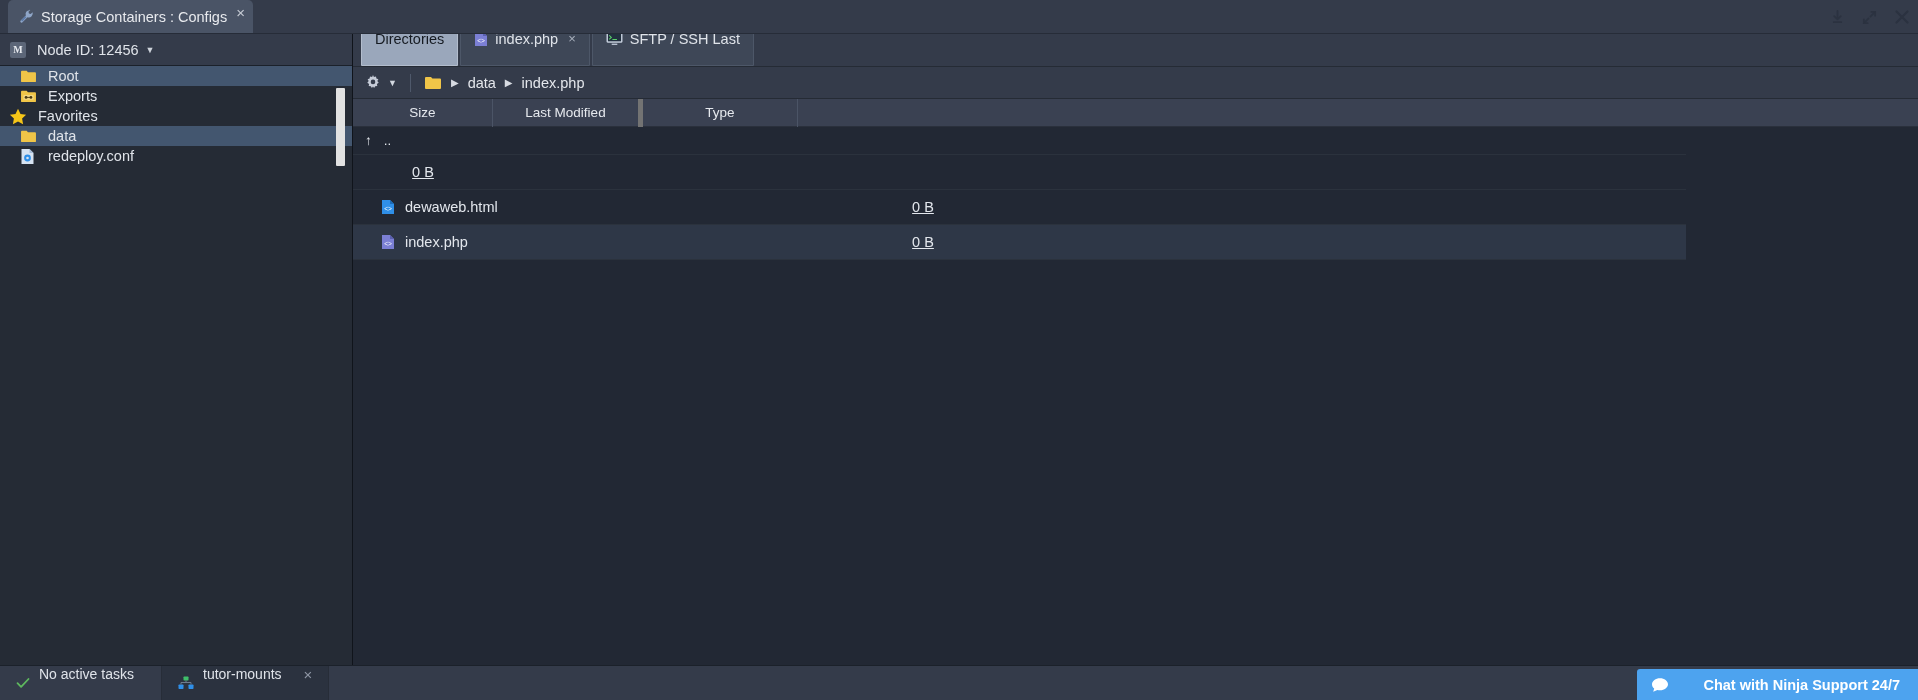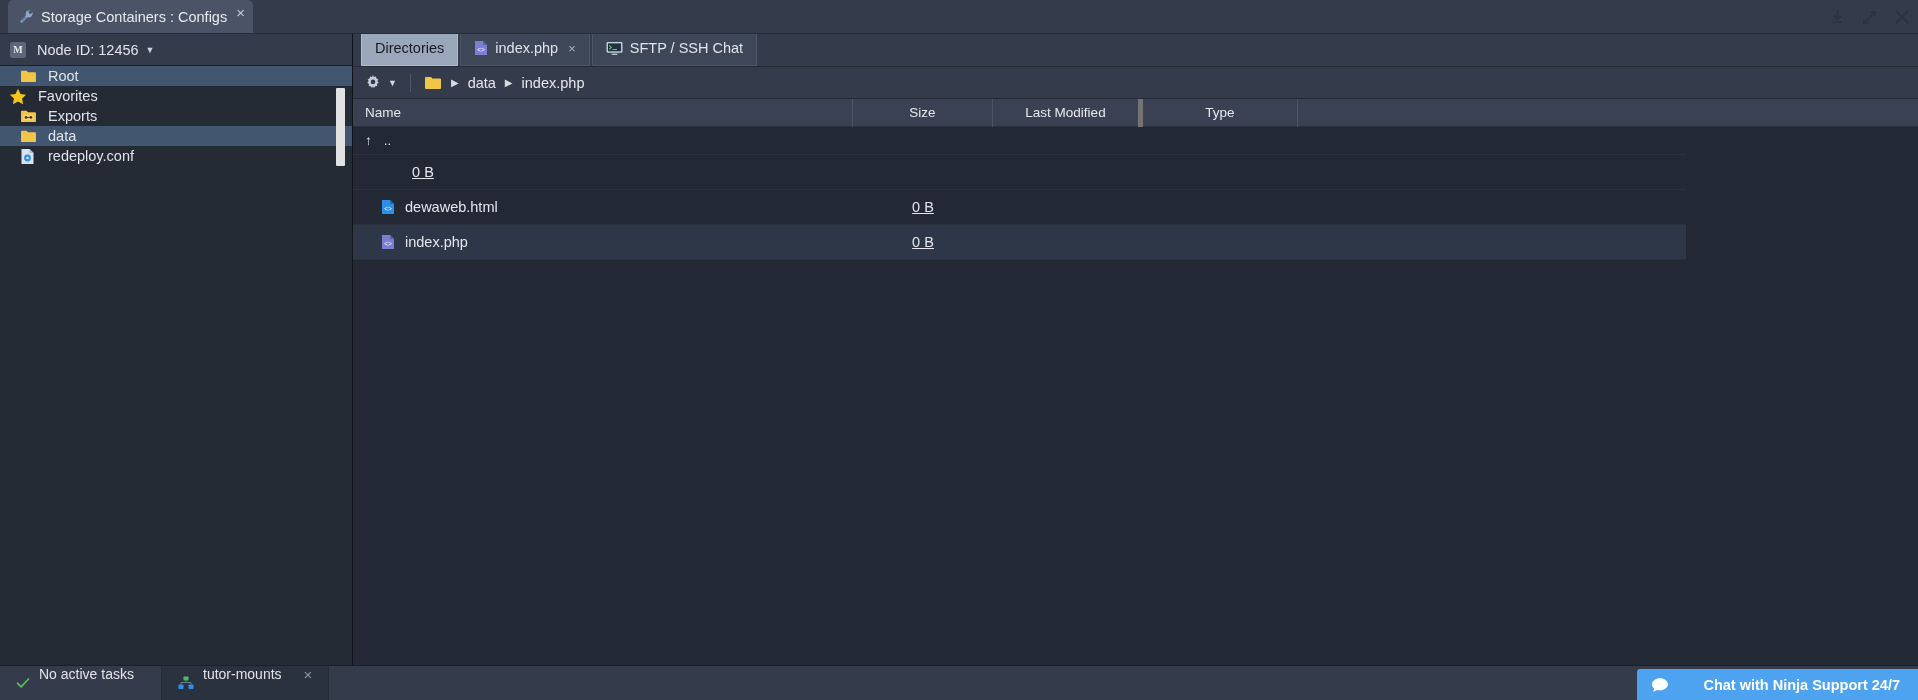--- a/index.html
+++ b/index.html
@@ -108,21 +108,21 @@
 
   .tabstrip {
     height: 33px; min-height: 33px;
     background: #343b4a;
     display: flex; align-items: flex-end;
     padding-left: 8px;
     border-bottom: 1px solid #252b35;
   }
   .doc-tab {
     height: 36px;
-    display: flex; align-items: center;
+    display: flex; align-items: flex-start;
     padding: 0 13px;
     font-size: 14.5px; color: #dfe3e9;
     border: 1px solid transparent;
     border-radius: 3px 3px 0 0;
     cursor: pointer; white-space: nowrap;
     margin-right: 2px;
   }
   .doc-tab.active {
     background: #9aa7bb; color: #161b22;
     border-color: #b3bdcd;
@@ -262,42 +262,42 @@
         <div class="tree-row selected">
           <span class="ico">
             <svg width="17" height="14" viewBox="0 0 18 15">
               <path d="M1 3a1 1 0 0 1 1-1h5l1.4 1.6H16a1 1 0 0 1 1 1V13a1 1 0 0 1-1 1H2a1 1 0 0 1-1-1z" fill="#f0c548"></path>
             </svg>
           </span>
           <span>Root</span>
         </div>
 
 
-        <div class="tree-row group">
-          <span class="ico">
-            <svg width="18" height="17" viewBox="0 0 18 17">
-              <path d="M9 .8l2.5 5.1 5.6.8-4 3.9 1 5.6L9 13.6 3.9 16.2l1-5.6-4-3.9 5.6-.8z" fill="#f5c518"></path>
-            </svg>
-          </span>
-          <span>Favorites</span>
-        </div>
-
         <div class="tree-row">
           <span class="ico">
             <svg width="17" height="14" viewBox="0 0 18 15">
               <path d="M1 3a1 1 0 0 1 1-1h5l1.4 1.6H16a1 1 0 0 1 1 1V13a1 1 0 0 1-1 1H2a1 1 0 0 1-1-1z" fill="#f0c548"></path>
               <rect x="3.5" y="6.5" width="11" height="5" rx="1" fill="#f3d783"></rect>
               <circle cx="6.4" cy="9" r="1.5" fill="#4a3a12"></circle>
               <circle cx="11.6" cy="9" r="1.5" fill="#4a3a12"></circle>
               <path d="M6.4 9h5.2" stroke="#4a3a12" stroke-width="1"></path>
             </svg>
           </span>
           <span>Exports</span>
         </div>
 
+        <div class="tree-row group">
+          <span class="ico">
+            <svg width="18" height="17" viewBox="0 0 18 17">
+              <path d="M9 .8l2.5 5.1 5.6.8-4 3.9 1 5.6L9 13.6 3.9 16.2l1-5.6-4-3.9 5.6-.8z" fill="#f5c518"></path>
+            </svg>
+          </span>
+          <span>Favorites</span>
+        </div>
+
         <div class="tree-row selected">
           <span class="ico">
             <svg width="17" height="14" viewBox="0 0 18 15">
               <path d="M1 3a1 1 0 0 1 1-1h5l1.4 1.6H16a1 1 0 0 1 1 1V13a1 1 0 0 1-1 1H2a1 1 0 0 1-1-1z" fill="#f0c548"></path>
             </svg>
           </span>
           <span>data</span>
         </div>
 
         <div class="tree-row">
@@ -338,21 +338,21 @@
         </div>
         <div class="doc-tab inactive">
           <span class="tico">
             <svg width="17" height="15" viewBox="0 0 18 16">
               <rect x="0.5" y="1" width="17" height="11.5" rx="1.2" fill="#c9d2e0"></rect>
               <rect x="2" y="2.5" width="14" height="8.5" fill="#22303f"></rect>
               <path d="M3.6 5l2 1.8-2 1.8M7.2 9h4" stroke="#5ad16a" stroke-width="1.1" fill="none" stroke-linecap="round"></path>
               <path d="M6 13.5h6v1.3H6z" fill="#c9d2e0"></path>
             </svg>
           </span>
-          <span>SFTP / SSH Chat</span>
+          <span>SFTP / SSH Last</span>
         </div>
       </div>
 
       <div class="crumbbar">
         <span class="gear-btn">
           <svg width="16" height="16" viewBox="0 0 16 16">
             <path d="M8 0l.9 1.9 2.1-.5.4 2.1 2 .8-1.1 1.8 1.4 1.6-1.8 1.2.4 2.1-2.1.2L9.1 13 8 11.6 6.9 13l-1.1-1.8-2.1-.2.4-2.1L2.3 7.7 3.7 6.1 2.6 4.3l2-.8.4-2.1 2.1.5z" fill="#c6ccd8"></path>
             <circle cx="8" cy="6.9" r="2.3" fill="#343b4a"></circle>
           </svg>
         </span>
@@ -363,21 +363,20 @@
             <path d="M1 3a1 1 0 0 1 1-1h5l1.4 1.6H16a1 1 0 0 1 1 1V13a1 1 0 0 1-1 1H2a1 1 0 0 1-1-1z" fill="#f0c548"></path>
           </svg>
         </span>
         <span class="crumb-arrow">▶</span>
         <span class="crumb">data</span>
         <span class="crumb-arrow">▶</span>
         <span class="crumb">index.php</span>
       </div>
 
       <div class="colheads">
-        <div class="ch name">Name</div>
         <div class="ch size">Size</div>
         <div class="ch mod">Last Modified</div>
         <div class="ch type">Type</div>
         <div class="ch rest"></div>
       </div>
 
       <div class="filelist">
 
         <div class="frow updir">
           <span style="margin-right:12px;">↑</span>

